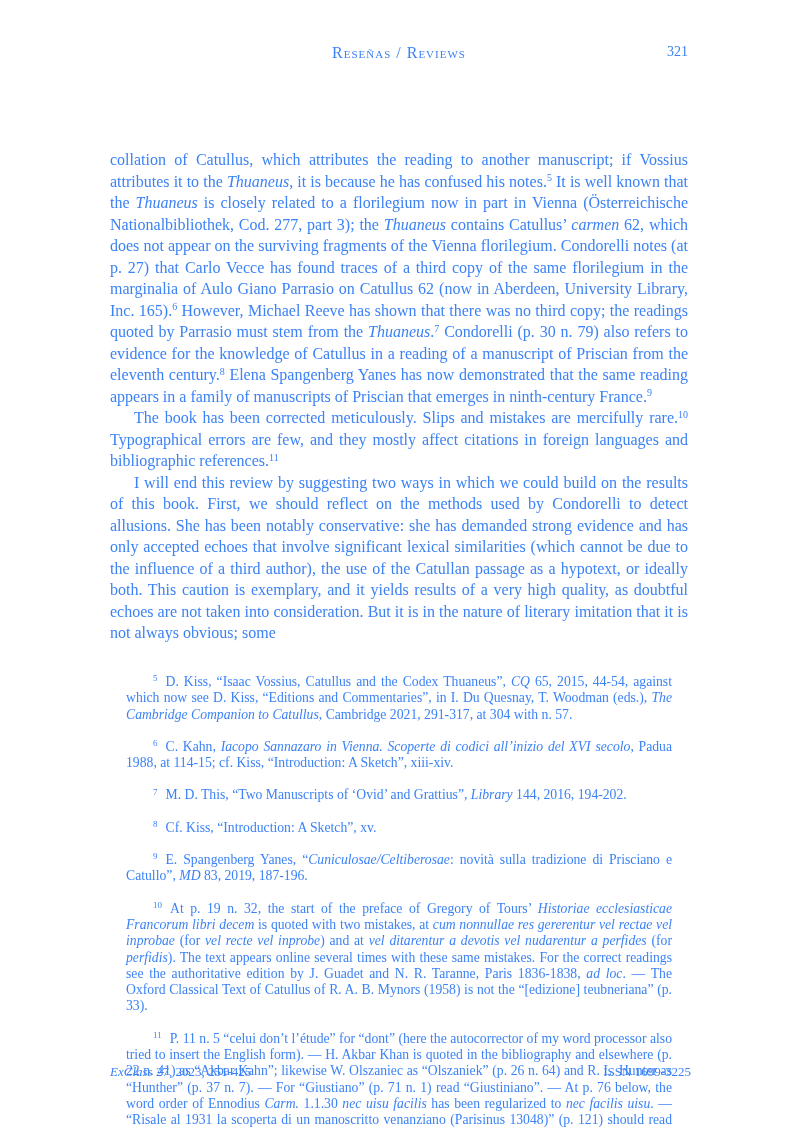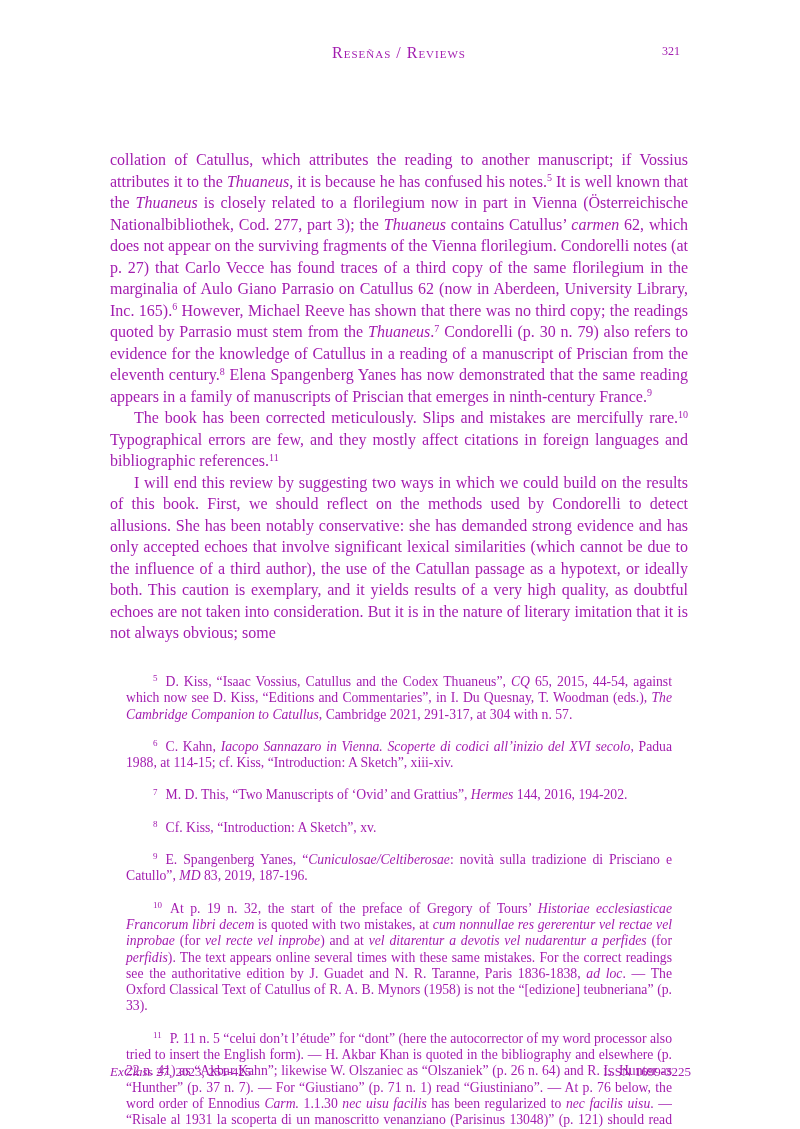--- a/index.html
+++ b/index.html
@@ -1,42 +1,42 @@
 <!DOCTYPE html>
 <html><head>
 <meta charset="utf-8">
 <style>
   html, body { margin: 0; padding: 0; background: #ffffff; }
   .page {
     position: relative;
     width: 800px;
     height: 1129px;
     background: #ffffff;
-    color: #a21caf;
+    color: #3b82f6;
     font-family: "Liberation Serif", "DejaVu Serif", serif;
     overflow: hidden;
   }
   .running-head {
     position: absolute;
     left: 110px;
     right: 112px;
     top: 44px;
     height: 20px;
     text-align: center;
     font-size: 16px;
   }
   .head-title {
     font-variant: small-caps;
     letter-spacing: 1px;
   }
   .page-num {
     position: absolute;
-    right: 8px;
+    right: 0;
     top: 0;
-    font-size: 12px;
+    font-size: 14px;
   }
   .body-text {
     position: absolute;
     left: 110px;
     width: 578px;
     top: 105px;
     font-size: 16px;
     line-height: 21.5px;
     text-align: justify;
     margin-top: 44px;
@@ -89,21 +89,21 @@
 
   <div class="body-text">
     <p class="para no-indent"><span>collation of Catullus, which attributes the reading to another manuscript; if Vossius attributes it to the </span><i>Thuaneus</i><span>, it is because he has confused his notes.</span><sup>5</sup><span> It is well known that the </span><i>Thuaneus</i><span> is closely related to a florilegium now in part in Vienna (Österreichische Nationalbibliothek, Cod. 277, part 3); the </span><i>Thuaneus</i><span> contains Catullus’ </span><i>carmen</i><span> 62, which does not appear on the surviving fragments of the Vienna florilegium. Condorelli notes (at p. 27) that Carlo Vecce has found traces of a third copy of the same florilegium in the marginalia of Aulo Giano Parrasio on Catullus 62 (now in Aberdeen, University Library, Inc. 165).</span><sup>6</sup><span> However, Michael Reeve has shown that there was no third copy; the readings quoted by Parrasio must stem from the </span><i>Thuaneus</i><span>.</span><sup>7</sup><span> Condorelli (p. 30 n. 79) also refers to evidence for the knowledge of Catullus in a reading of a manuscript of Priscian from the eleventh century.</span><sup>8</sup><span> Elena Spangenberg Yanes has now demonstrated that the same reading appears in a family of manuscripts of Priscian that emerges in ninth-century France.</span><sup>9</sup></p>
     <p class="para"><span>The book has been corrected meticulously. Slips and mistakes are mercifully rare.</span><sup>10</sup><span> Typographical errors are few, and they mostly affect citations in foreign languages and bibliographic references.</span><sup>11</sup></p>
     <p class="para"><span>I will end this review by suggesting two ways in which we could build on the results of this book. First, we should reflect on the methods used by Condorelli to detect allusions. She has been notably conservative: she has demanded strong evidence and has only accepted echoes that involve significant lexical similarities (which cannot be due to the influence of a third author), the use of the Catullan passage as a hypotext, or ideally both. This caution is exemplary, and it yields results of a very high quality, as doubtful echoes are not taken into consideration. But it is in the nature of literary imitation that it is not always obvious; some</span></p>
   </div>
 
   <div class="footnotes">
     <p class="footnote"><sup class="fn-num">5</sup><span><span>D. Kiss, “Isaac Vossius, Catullus and the Codex Thuaneus”, </span><i>CQ</i><span> 65, 2015, 44-54, against which now see D. Kiss, “Editions and Commentaries”, in I. Du Quesnay, T. Woodman (eds.), </span><i>The Cambridge Companion to Catullus</i><span>, Cambridge 2021, 291-317, at 304 with n. 57.</span></span></p>
     <p class="footnote"><sup class="fn-num">6</sup><span><span>C. Kahn, </span><i>Iacopo Sannazaro in Vienna. Scoperte di codici all’inizio del XVI secolo</i><span>, Padua 1988, at 114-15; cf. Kiss, “Introduction: A Sketch”, xiii-xiv.</span></span></p>
-    <p class="footnote"><sup class="fn-num">7</sup><span><span>M. D. This, “Two Manuscripts of ‘Ovid’ and Grattius”, </span><i>Hermes</i><span> 144, 2016, 194-202.</span></span></p>
+    <p class="footnote"><sup class="fn-num">7</sup><span><span>M. D. This, “Two Manuscripts of ‘Ovid’ and Grattius”, </span><i>Library</i><span> 144, 2016, 194-202.</span></span></p>
     <p class="footnote"><sup class="fn-num">8</sup><span><span>Cf. Kiss, “Introduction: A Sketch”, xv.</span></span></p>
     <p class="footnote"><sup class="fn-num">9</sup><span><span>E. Spangenberg Yanes, “</span><i>Cuniculosae/Celtiberosae</i><span>: novità sulla tradizione di Prisciano e Catullo”, </span><i>MD</i><span> 83, 2019, 187-196.</span></span></p>
     <p class="footnote"><sup class="fn-num">10</sup><span><span>At p. 19 n. 32, the start of the preface of Gregory of Tours’ </span><i>Historiae ecclesiasticae Francorum libri decem</i><span> is quoted with two mistakes, at </span><i>cum nonnullae res gererentur vel rectae vel inprobae</i><span> (for </span><i>vel recte vel inprobe</i><span>) and at </span><i>vel ditarentur a devotis vel nudarentur a perfides</i><span> (for </span><i>perfidis</i><span>). The text appears online several times with these same mistakes. For the correct readings see the authoritative edition by J. Guadet and N. R. Taranne, Paris 1836-1838, </span><i>ad loc</i><span>. — The Oxford Classical Text of Catullus of R. A. B. Mynors (1958) is not the “[edizione] teubneriana” (p. 33).</span></span></p>
     <p class="footnote"><sup class="fn-num">11</sup><span><span>P. 11 n. 5 “celui don’t l’étude” for “dont” (here the autocorrector of my word processor also tried to insert the English form). — H. Akbar Khan is quoted in the bibliography and elsewhere (p. 22 n. 41) as “Akbar Kahn”; likewise W. Olszaniec as “Olszaniek” (p. 26 n. 64) and R. L. Hunter as “Hunther” (p. 37 n. 7). — For “Giustiano” (p. 71 n. 1) read “Giustiniano”. — At p. 76 below, the word order of Ennodius </span><i>Carm.</i><span> 1.1.30 </span><i>nec uisu facilis</i><span> has been regularized to </span><i>nec facilis uisu</i><span>. — “Risale al 1931 la scoperta di un manoscritto venanziano (Parisinus 13048)” (p. 121) should read “1831”.</span></span></p>
   </div>
 
   <div class="page-footer">
     <span class="journal-ref"><i>ExClass</i><span> 27, 2023, 251-425</span></span>
     <span class="issn">ISSN 1699-3225</span>
   </div>

